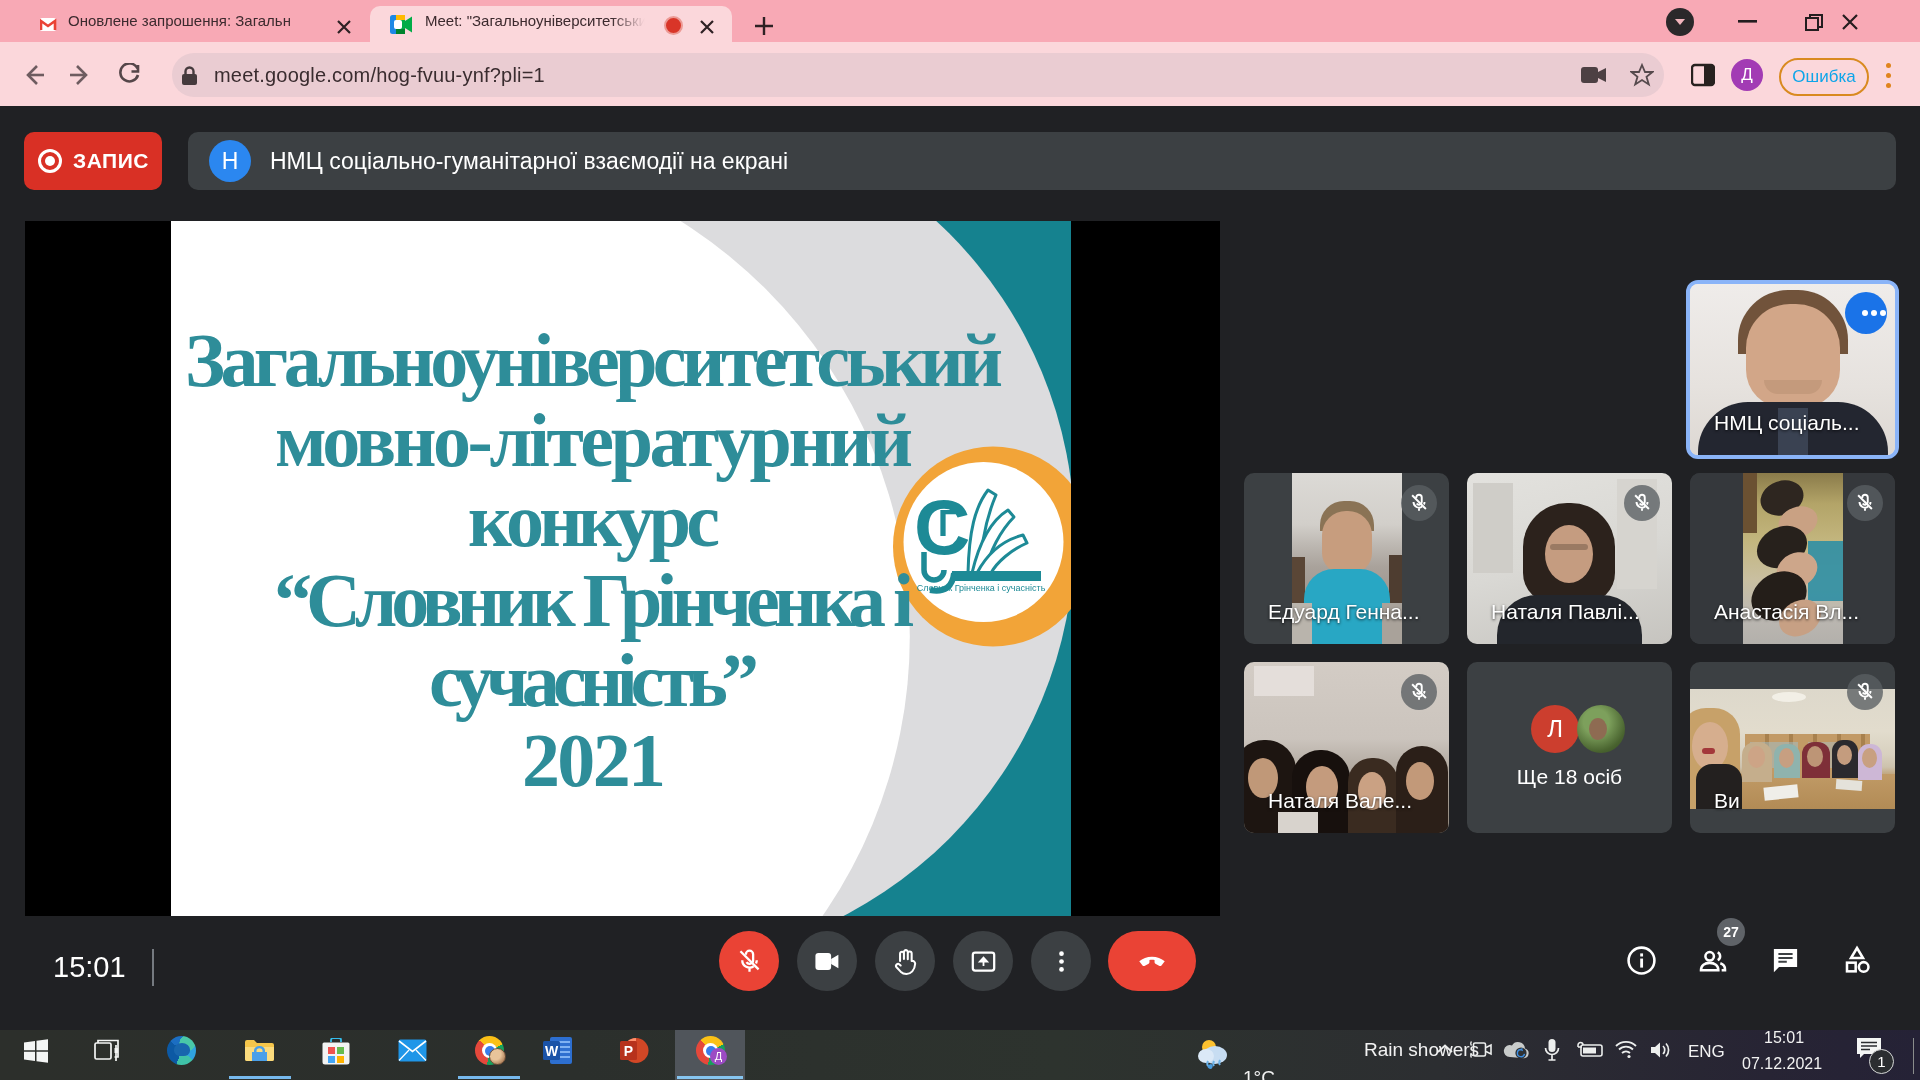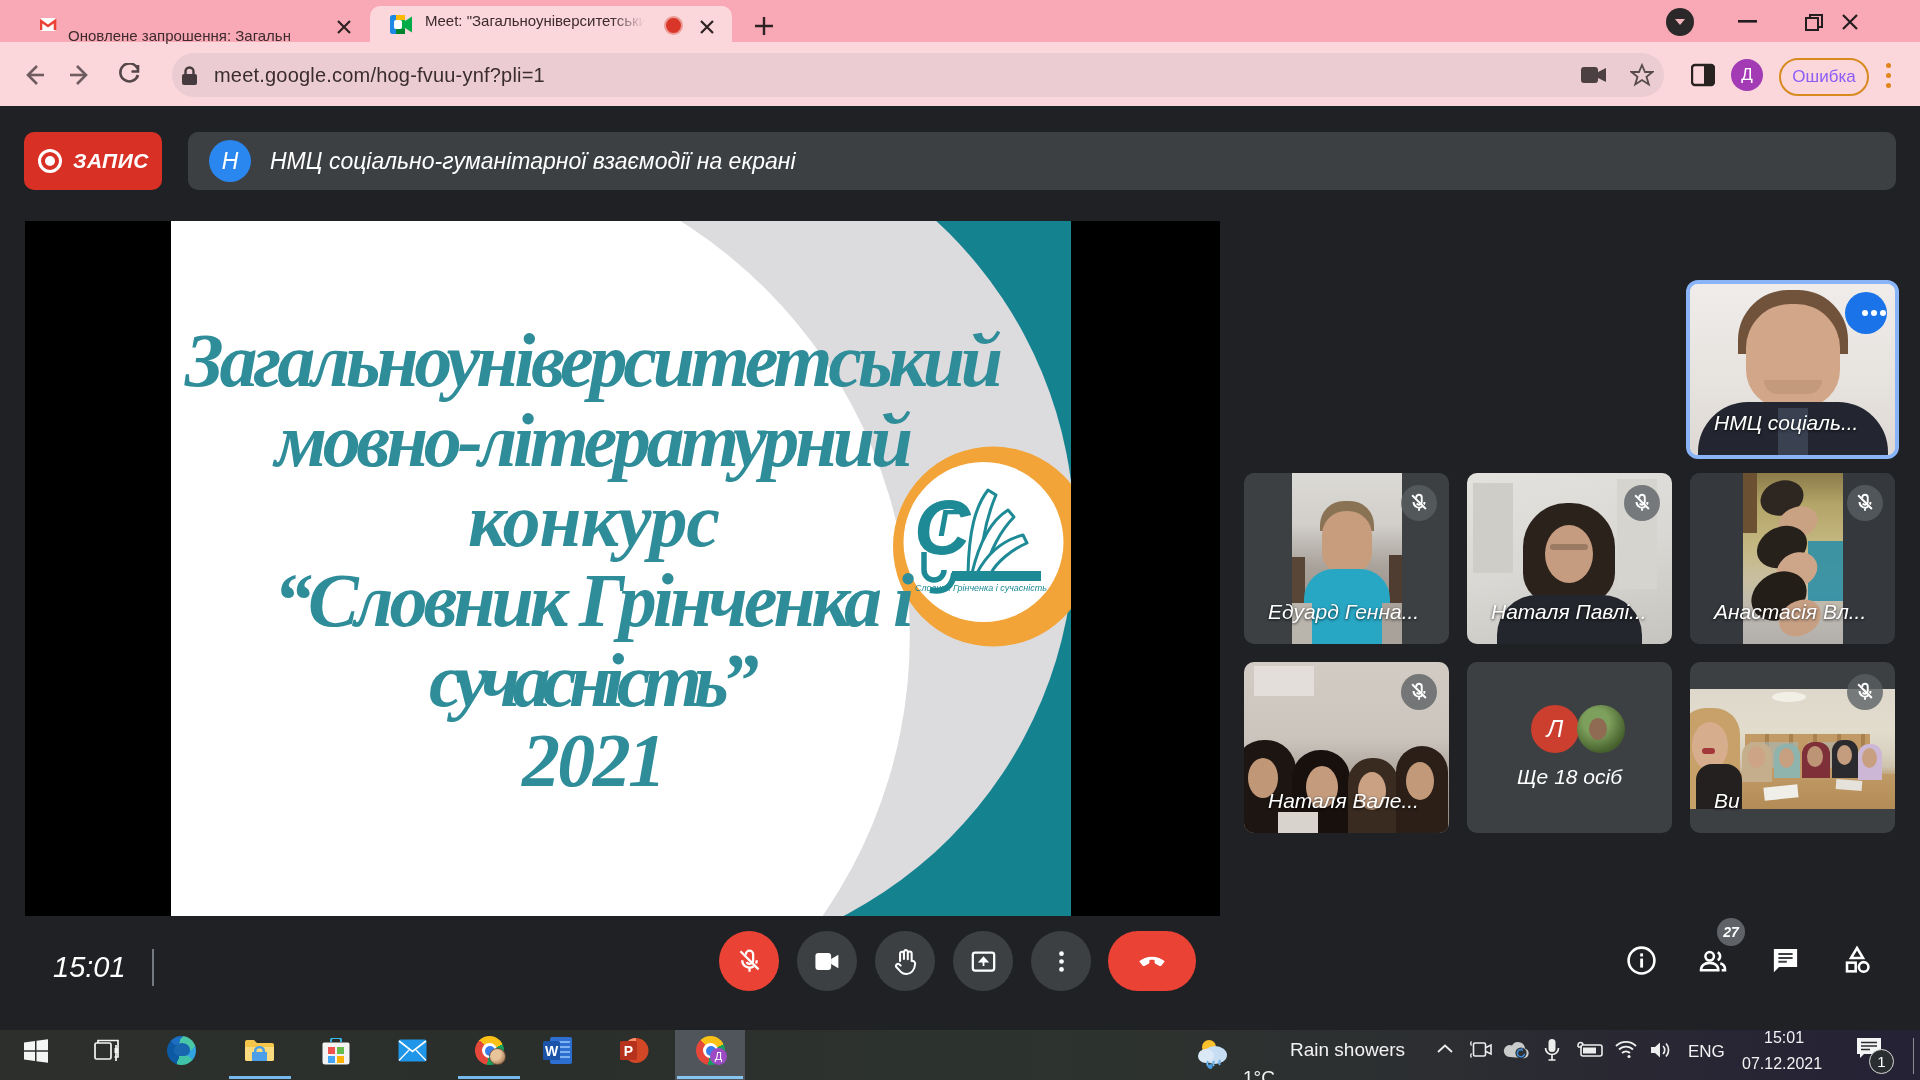--- a/index.html
+++ b/index.html
@@ -12,21 +12,21 @@
   #tabstrip { left:0; top:0; width:1920px; height:42px; background:#f8a9b5; }
   #toolbar { left:0; top:42px; width:1920px; height:64px; background:#fbd7db; }
   #tab2 { left:370px; top:6px; width:362px; height:36px; background:#fbd7db;
     border-radius:10px 10px 0 0; }
   .tab-title { font-size:15px; color:#3c2a2e; white-space:nowrap; overflow:hidden; }
   #pill { left:172px; top:53px; width:1492px; height:44px; border-radius:22px;
     background:#eaccd2; }
   #urltext { left:214px; top:53px; height:44px; line-height:44px; font-size:20px; color:#3a2c2f; letter-spacing:0.2px; }
 
   
-  #meet { left:0; top:106px; width:1920px; height:924px; background:#202124;font-style:italic; }
+  #meet { left:0; top:106px; width:1920px; height:924px; background:#202124; }
   #recchip { left:24px; top:26px; width:138px; height:58px; background:#d93025; border-radius:10px;
      color:#fff; display:flex; align-items:center; justify-content:center; gap:10px;
      font-size:21px; font-weight:bold; letter-spacing:0.5px;}
   #hdrbar { left:188px; top:26px; width:1708px; height:58px; background:#3c4043; border-radius:10px; }
   #hdrbar .avatar { left:21px; top:8px; width:42px; height:42px; border-radius:50%; background:#2b87f0;
      color:#fff; font-size:23px; text-align:center; line-height:42px; }
   #hdrbar .txt { left:82px; top:0; height:58px; line-height:59px; color:#fff; font-size:23px; }
 
   #vframe { left:25px; top:115px; width:1195px; height:695px; background:#000; }
   #slide { left:146px; top:0; width:900px; height:695px; }
@@ -56,21 +56,21 @@
 <div id="page">
 
   <div class="abs" id="tabstrip"></div>
   <div class="abs" id="toolbar"></div>
   <div class="abs" id="tab2"></div>
 
   <svg class="abs" style="left:40px; top:18px;" width="20" height="18" viewBox="0 0 20 18">
     <rect x="0" y="0" width="16" height="13" rx="2" fill="#fff"></rect>
     <path d="M1 12 V3 L8 8 L15 3 V12" stroke="#ea4335" stroke-width="2.6" fill="none"></path>
   </svg>
-  <div class="abs tab-title" style="left:68px; top:27px; width:266px;
+  <div class="abs tab-title" style="left:68px; top:12px; width:266px;
      -webkit-mask-image:linear-gradient(90deg,#000 82%,transparent 98%);
      mask-image:linear-gradient(90deg,#000 82%,transparent 98%);">Оновлене запрошення: Загальн</div>
   <svg class="abs" style="left:336px; top:19px;" width="16" height="16" viewBox="0 0 16 16">
     <path d="M2 2 L14 14 M14 2 L2 14" stroke="#2e2124" stroke-width="2.2"></path>
   </svg>
 
   <svg class="abs" style="left:390px; top:15px;" width="23" height="19" viewBox="0 0 23 19">
     <rect x="0" y="0" width="15" height="19" rx="2.5" fill="#1e88e5"></rect>
     <rect x="6" y="0" width="9" height="19" fill="#00ac47"></rect>
     <rect x="6" y="0" width="9" height="5" fill="#ffba00"></rect>
@@ -134,21 +134,21 @@
 
   <svg class="abs" style="left:1691px; top:63px;" width="24" height="24" viewBox="0 0 24 24">
     <rect x="1" y="2" width="22" height="20" rx="3" fill="none" stroke="#27211f" stroke-width="2.4"></rect>
     <rect x="13" y="2" width="10" height="20" fill="#27211f"></rect>
   </svg>
 
   <div class="abs" style="left:1731px; top:59px; width:32px; height:32px; border-radius:50%; background:#a23bb4;
       color:#fff; font-size:17px; text-align:center; line-height:32px;">Д</div>
 
   <div class="abs" style="left:1779px; top:58px; width:90px; height:38px; border:2px solid #d98a1f; border-radius:19px;
-      color:#8b5cf6; font-size:17px; text-align:center; line-height:34px;">Ошибка</div>
+      color:#0ea5e9; font-size:17px; text-align:center; line-height:34px;">Ошибка</div>
   <div class="abs" style="left:1886px; top:63px; width:5px; height:5px; border-radius:50%; background:#e0841c; box-shadow:0 10px 0 #e0841c, 0 20px 0 #e0841c;"></div>
 
   <div class="abs" id="meet">
     <div class="abs" id="recchip">
       <svg width="26" height="26" viewBox="0 0 26 26">
         <circle cx="13" cy="13" r="10.5" fill="none" stroke="#fff" stroke-width="3"></circle>
         <circle cx="13" cy="13" r="5" fill="#fff"></circle>
       </svg>ЗАПИС</div>
     <div class="abs" id="hdrbar">
       <div class="abs avatar">Н</div>
@@ -458,21 +458,21 @@
     <div class="abs" style="left:677px; top:46px; width:66px; height:3px; background:#86c5f0;"></div>
 
     <svg class="abs" style="left:1196px; top:7px;" width="34" height="32" viewBox="0 0 34 32">
       <circle cx="13" cy="10" r="7" fill="#fdc12e"></circle>
       <ellipse cx="19" cy="18" rx="12" ry="9" fill="#c7ddf2"></ellipse>
       <ellipse cx="10" cy="19" rx="8" ry="7" fill="#dbe9f7"></ellipse>
       <path d="M12 24 q-1.5 3 0 5 M18 24 q-1.5 3 0 5 M24 23 q-1.5 3 0 5" stroke="#6db3e8" stroke-width="2" fill="none"></path>
       <path d="M15 27 a2.5 2.5 0 1 1 -3 1" fill="#4a9de0"></path>
     </svg>
     <div class="tbtxt" style="left:1243px; top:9px;margin-top:28px;">1°C</div>
-    <div class="tbtxt" style="left:1290px; top:9px;">Rain showers</div>
+    <div class="tbtxt" style="left:1364px; top:9px;">Rain showers</div>
 
     <svg class="abs" style="left:1436px; top:13px;" width="18" height="12" viewBox="0 0 18 12">
         <path d="M2 9 L9 2.5 L16 9" fill="none" stroke="#eceeed" stroke-width="1.8"></path>
       </svg>
     <svg class="abs" style="left:1470px; top:10px;" width="22" height="19" viewBox="0 0 22 19">
         <rect x="3.5" y="3" width="12" height="13" rx="1.5" fill="none" stroke="#eceeed" stroke-width="1.6"></rect>
         <path d="M16 7.5 L21 5 V14 L16 11.5" fill="none" stroke="#eceeed" stroke-width="1.6"></path>
         <path d="M1.5 1.5 q-1.5 2 0 4 M1.5 13.5 q-1.5 2 0 4" stroke="#eceeed" stroke-width="1.3" fill="none"></path>
       </svg>
     <svg class="abs" style="left:1503px; top:11px;" width="26" height="18" viewBox="0 0 26 18">

